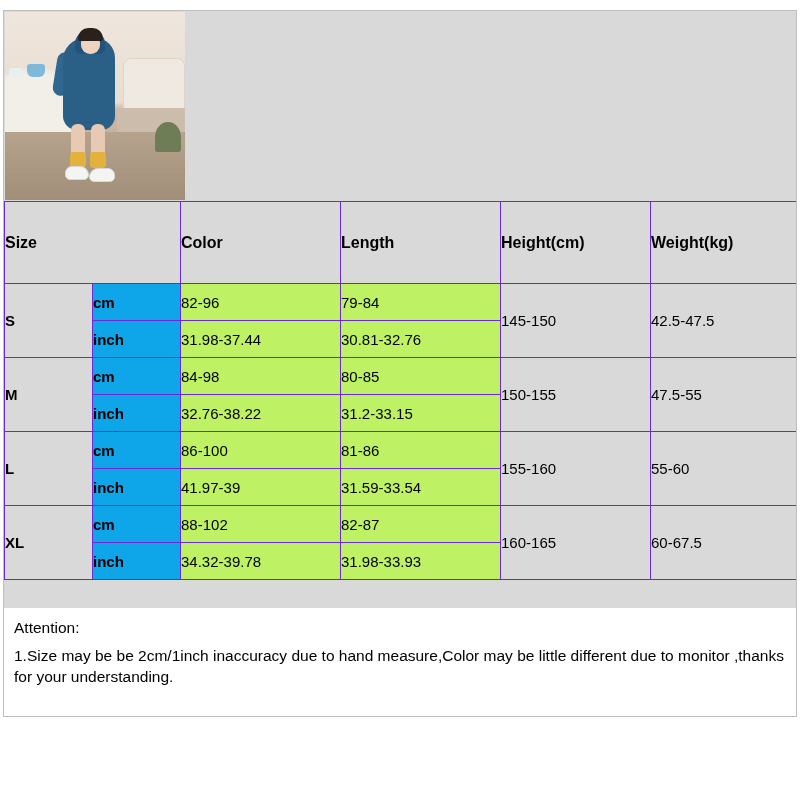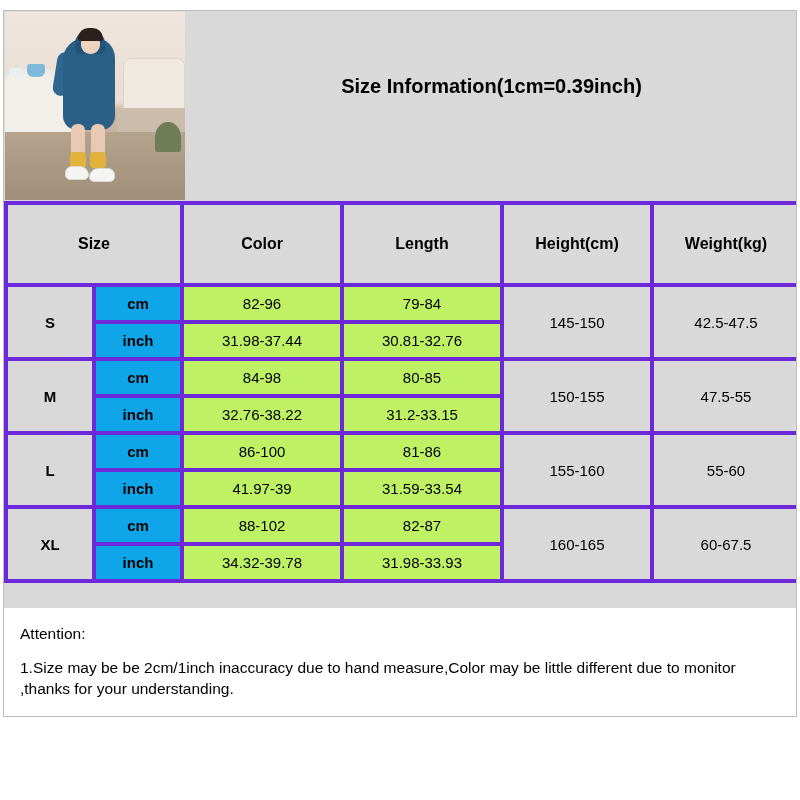--- a/index.html
+++ b/index.html
@@ -130,22 +130,22 @@
   }
   
   table.size {
     position: absolute;
     left: 0; top: 190px;
     width: 794px;
     border-collapse: collapse;
     table-layout: fixed;
   }
   table.size td, table.size th {
-    border: 4px solid #6d28d9;
-    text-align: center;
+    border: 1px solid #6d28d9;
+    text-align: left;
     vertical-align: middle;
     color: #000;
     font-size: 15px;
     padding: 0;
   }
   table.size th {
     font-weight: bold;
     font-size: 16px;
     height: 82px;
     background: #d9d9d9;
@@ -181,21 +181,21 @@
   .attention {
     position: absolute;
     left: 0; top: 597px;
     width: 794px; height: 110px;
     background: #ffffff;
     padding: 3px 6px 0 4px;
     font-size: 15.5px;
     line-height: 1.39;
     color: #000;
   }
-  .attention p { margin: 12px; }
+  .attention p { margin: 6px; }
 </style>
 </head>
 <body>
 
 <div class="page">
   <div class="sheet">
 
     <div class="topband">
       <div class="photo">
         <div class="ph-wall"></div>
@@ -211,21 +211,20 @@
         <div class="ph-hood"></div>
         <div class="ph-face"></div>
         <div class="ph-hair"></div>
         <div class="ph-leg1"></div>
         <div class="ph-leg2"></div>
         <div class="ph-sock1"></div>
         <div class="ph-sock2"></div>
         <div class="ph-shoe1"></div>
         <div class="ph-shoe2"></div>
       </div>
-      <div class="topband-title">Size Information(1cm=0.39inch)</div>
     </div>
 
     <table class="size">
       <colgroup>
         <col class="c-size">
           <col class="c-unit">
           <col class="c-bust">
         <col class="c-len">
           <col class="c-hgt">
           <col class="c-wgt">

